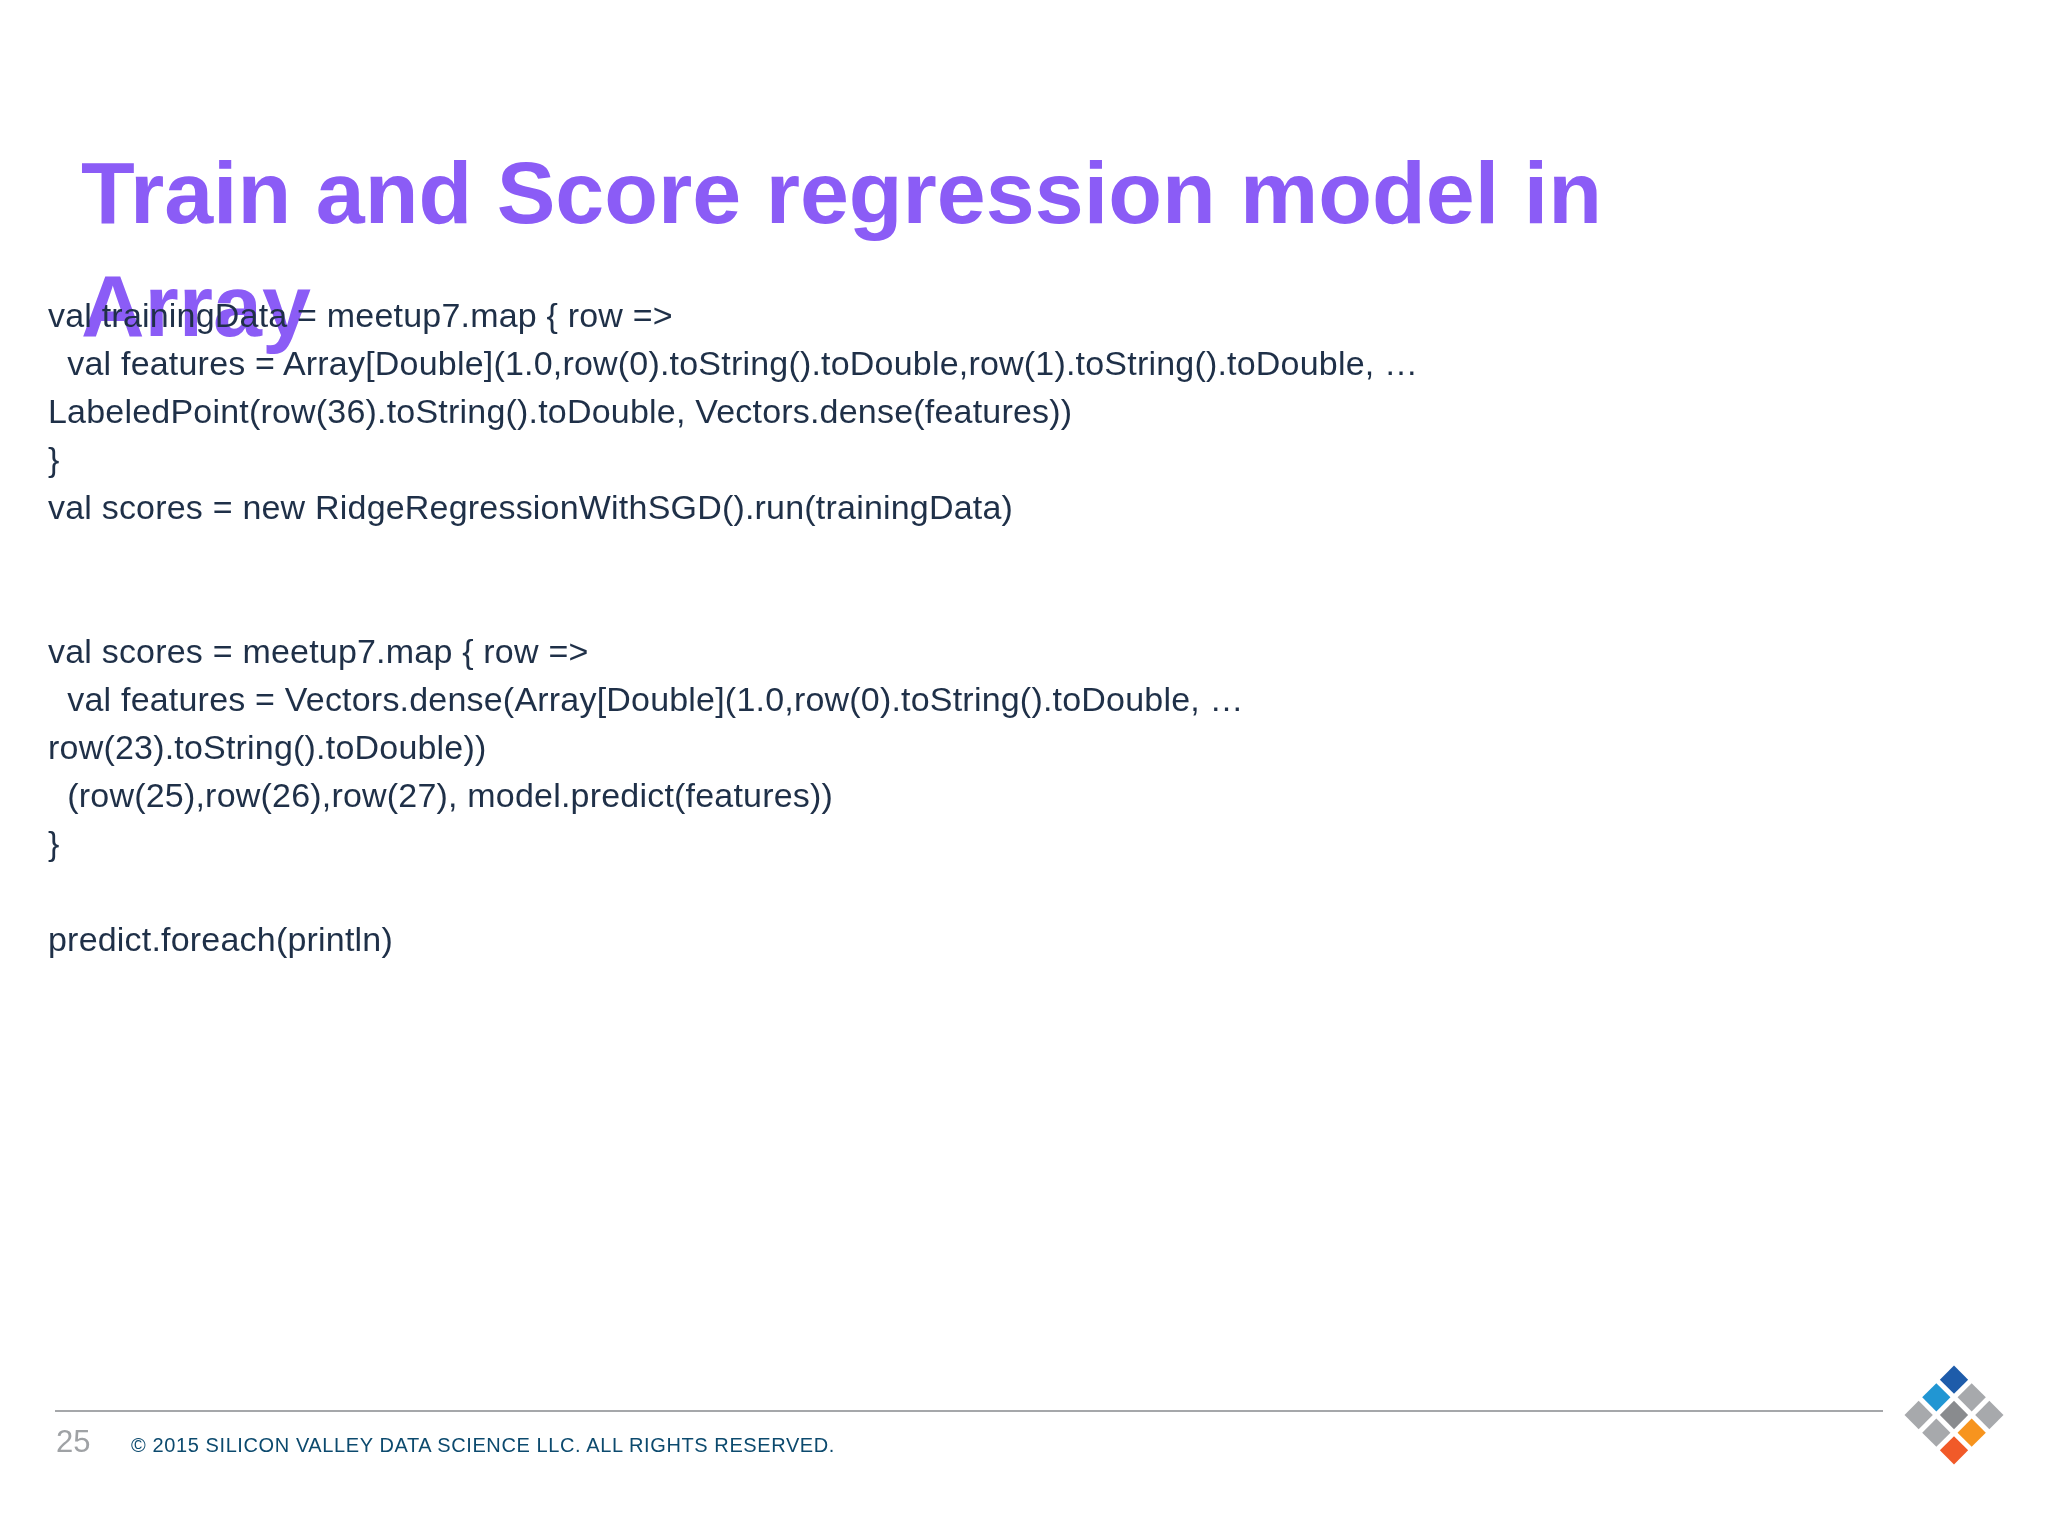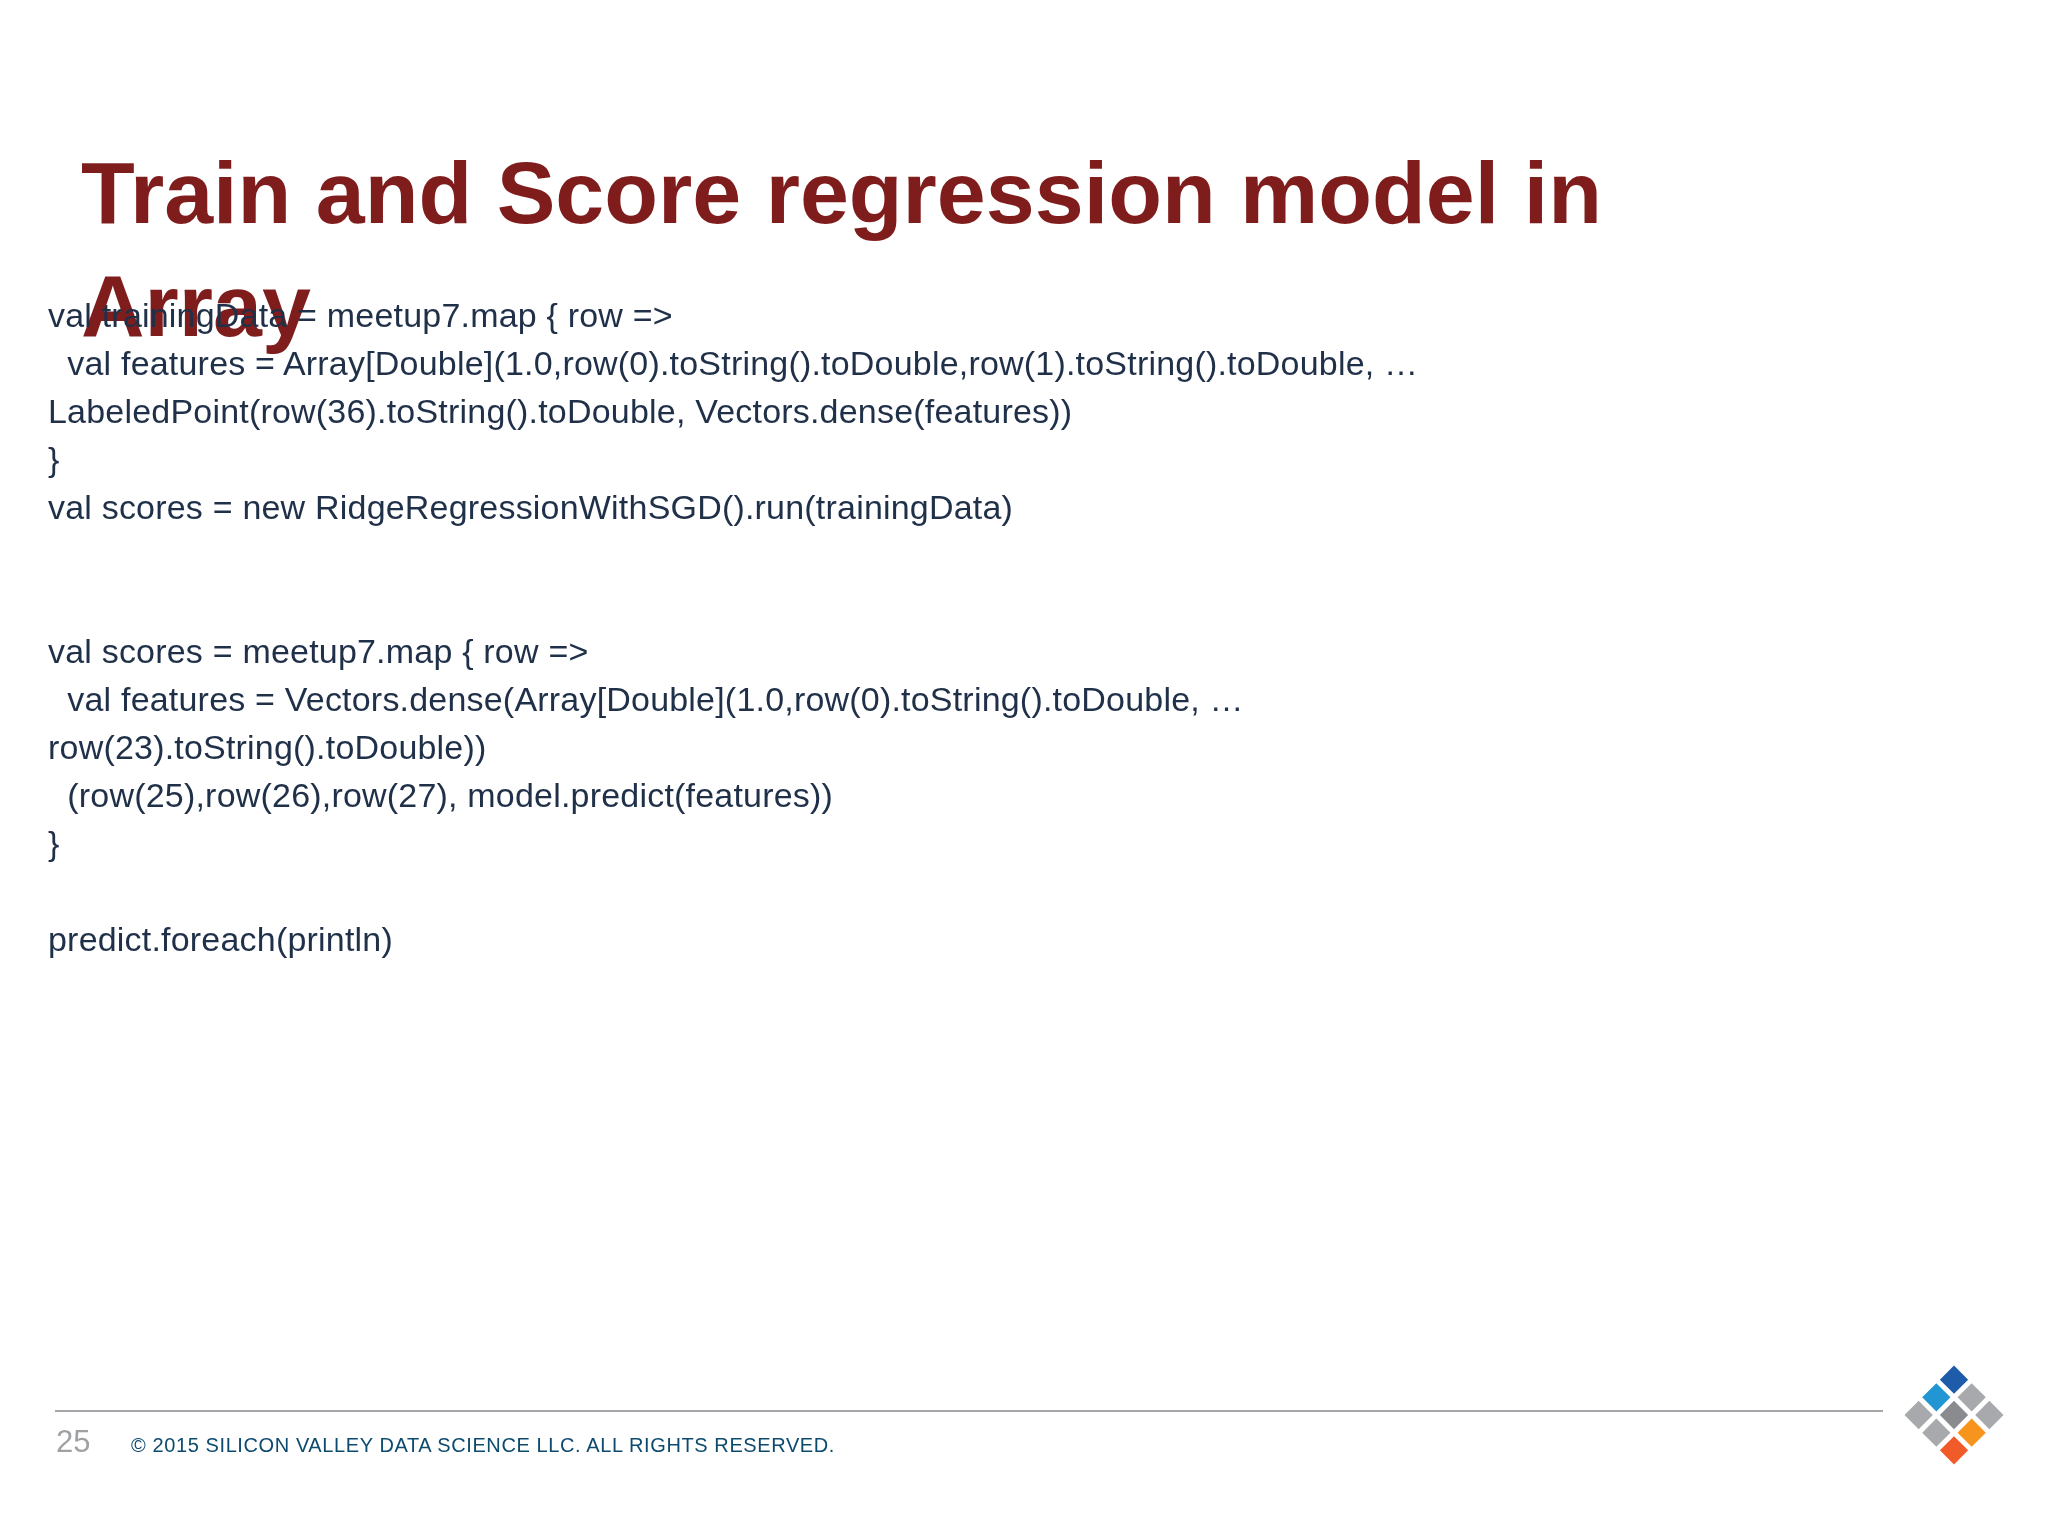--- a/index.html
+++ b/index.html
@@ -9,21 +9,21 @@
     font-family: "Liberation Sans", sans-serif;
     position: relative;
     overflow: hidden;
   }
   .slide-title {
     position: absolute;
     left: 81px; top: 77px;
     font-size: 88px;
     font-weight: bold;
     line-height: 113px;
-    color: #7f1d1d;
+    color: #8b5cf6;
     letter-spacing: 0px;
     white-space: pre;
   }
   .code-block {
     position: absolute;
     left: 48px; top: 291px;
     font-size: 34px;
     line-height: 48px;
     color: #1f3048;
     letter-spacing: 0.2px;

